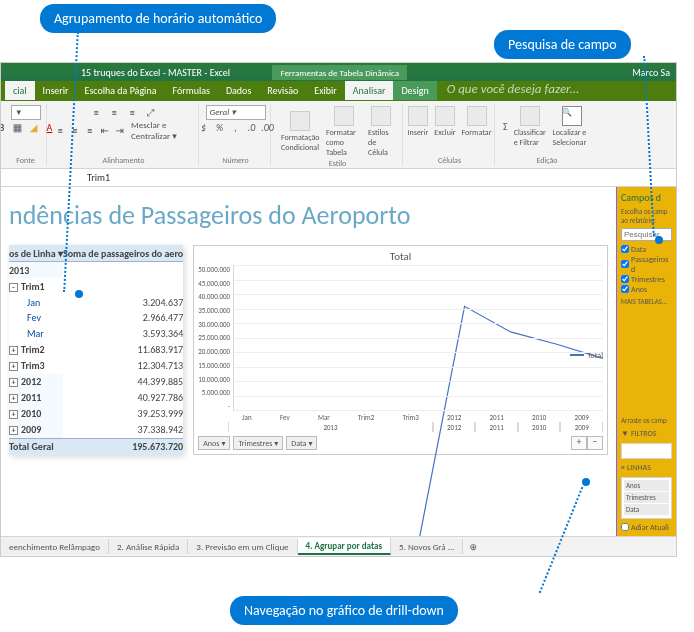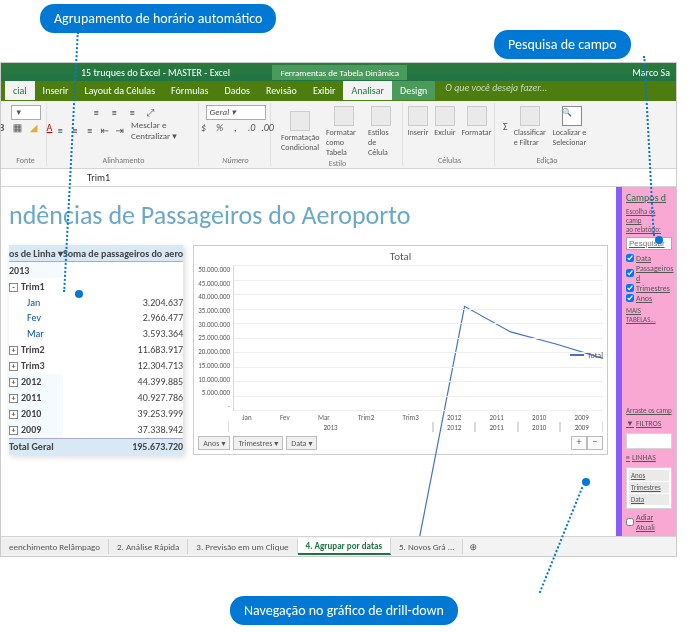--- a/index.html
+++ b/index.html
@@ -18,21 +18,21 @@
   .titlebar-center { flex: 1; text-align: left; padding-left: 80px; }
   .titlebar-right { padding-right: 6px; }
   .titlebar-tool { background: #4a9a5c; padding: 2px 8px; margin-left: 40px; font-size: 9px; }
   
   
   .ribbon-tabs { height: 20px; background: #4d7c0f; display: flex; align-items: flex-start; padding-left: 4px; font-size: 10px; color: #fff; }
   .ribbon-tab { padding: 3px 8px; cursor: pointer; }
   .ribbon-tab.active { background: #f3f3f3; color: #217346; }
   .ribbon-tab.tool { background: #4a9a5c; }
   .ribbon-tab.tool.active { background: #f3f3f3; color: #217346; }
-  .tellme { flex: 1; color: #bdb; font-style: italic; padding-left: 10px; font-size: 10px; }
+  .tellme { flex: 1; color: #bdb; font-style: italic; padding-left: 10px; font-size: 13px; }
   .user { color: #fff; padding-right: 6px; font-size: 9px; }
   
   
   .ribbon { height: 68px; background: #f3f3f3; border-bottom: 1px solid #d4d4d4; display: flex; padding: 2px 4px; gap: 2px; }
   .rgroup { display: flex; flex-direction: column; align-items: center; justify-content: space-between; border-right: 1px solid #e0e0e0; padding: 2px 6px 0; }
   .rgroup-row { display: flex; gap: 2px; align-items: center; }
   .rgroup-label { font-size: 8px; color: #777; margin-top: auto; padding-bottom: 1px; }
   .ricon { width: 14px; height: 14px; display: inline-flex; align-items: center; justify-content: center; border: 1px solid transparent; font-size: 10px; color: #555; }
   .rbig { display: flex; flex-direction: column; align-items: center; gap: 1px; font-size: 8px; color: #555; padding: 1px 2px; }
   .rbig-icon { width: 20px; height: 20px; background: #eaeaea; border: 1px solid #ccc; }
@@ -40,21 +40,21 @@
   .rcombo { height: 15px; border: 1px solid #ababab; background: #fff; font-size: 9px; padding: 0 3px; color: #555; }
   
   
   .fxrow { height: 18px; display: flex; border-bottom: 1px solid #d4d4d4; align-items: center; background: #fff; }
   .namebox { width: 80px; border-right: 1px solid #d4d4d4; padding: 0 4px; font-size: 10px; color: #666; }
   .fxcell { padding: 0 6px; font-size: 10px; color: #333; }
   
   
   .mainarea { display: flex; height: calc(100% - 124px - 20px); }
   .sheetpane { flex: 1; padding: 4px 8px; position: relative; overflow: hidden; }
-  .fieldpane { width: 60px; border-left: 6px solid #8b5cf6; background: #f9a8d4; padding: 4px; font-size: 8px; color: #555; display: flex; flex-direction: column; gap: 3px; text-decoration: underline; }
+  .fieldpane { width: 60px; border-left: 1px solid #8b5cf6; background: #eab308; padding: 4px; font-size: 8px; color: #555; display: flex; flex-direction: column; gap: 3px; }
   .fieldpane h4 { color: #217346; font-size: 10px; font-weight: normal; }
   .fieldsearch { width: 100%; border: 1px solid #ababab; font-size: 8px; padding: 1px 2px; }
   .fielditem { display: flex; align-items: center; gap: 2px; font-size: 8px; }
   .fieldcheck { width: 8px; height: 8px; }
   .dropzone { border: 1px solid #d4d4d4; background: #fff; padding: 2px; min-height: 16px; font-size: 7px; margin-top: 2px; }
   .dz-label { font-size: 8px; color: #555; display: flex; align-items: center; gap: 2px; }
   
   
   .report-title { font-size: 26px; color: #6aa8c8; font-weight: 300; margin: 8px 0 14px; white-space: nowrap; }
   
@@ -117,21 +117,21 @@
     <span class="titlebar-center">
       <span>15 truques do Excel - MASTER - Excel</span>
       <span class="titlebar-tool">Ferramentas de Tabela Dinâmica</span>
     </span>
     <span class="titlebar-right">Marco Sa</span>
   </div>
 
   <div class="ribbon-tabs">
     <span class="ribbon-tab active">cial</span>
     <span class="ribbon-tab">Inserir</span>
-    <span class="ribbon-tab">Layout da Células</span>
+    <span class="ribbon-tab">Escolha da Página</span>
     <span class="ribbon-tab">Fórmulas</span>
     <span class="ribbon-tab">Dados</span>
     <span class="ribbon-tab">Revisão</span>
     <span class="ribbon-tab">Exibir</span>
     <span class="ribbon-tab tool active">Analisar</span>
     <span class="ribbon-tab tool">Design</span>
     <span class="tellme">O que você deseja fazer...</span>
     <span class="user"></span>
   </div>
 

